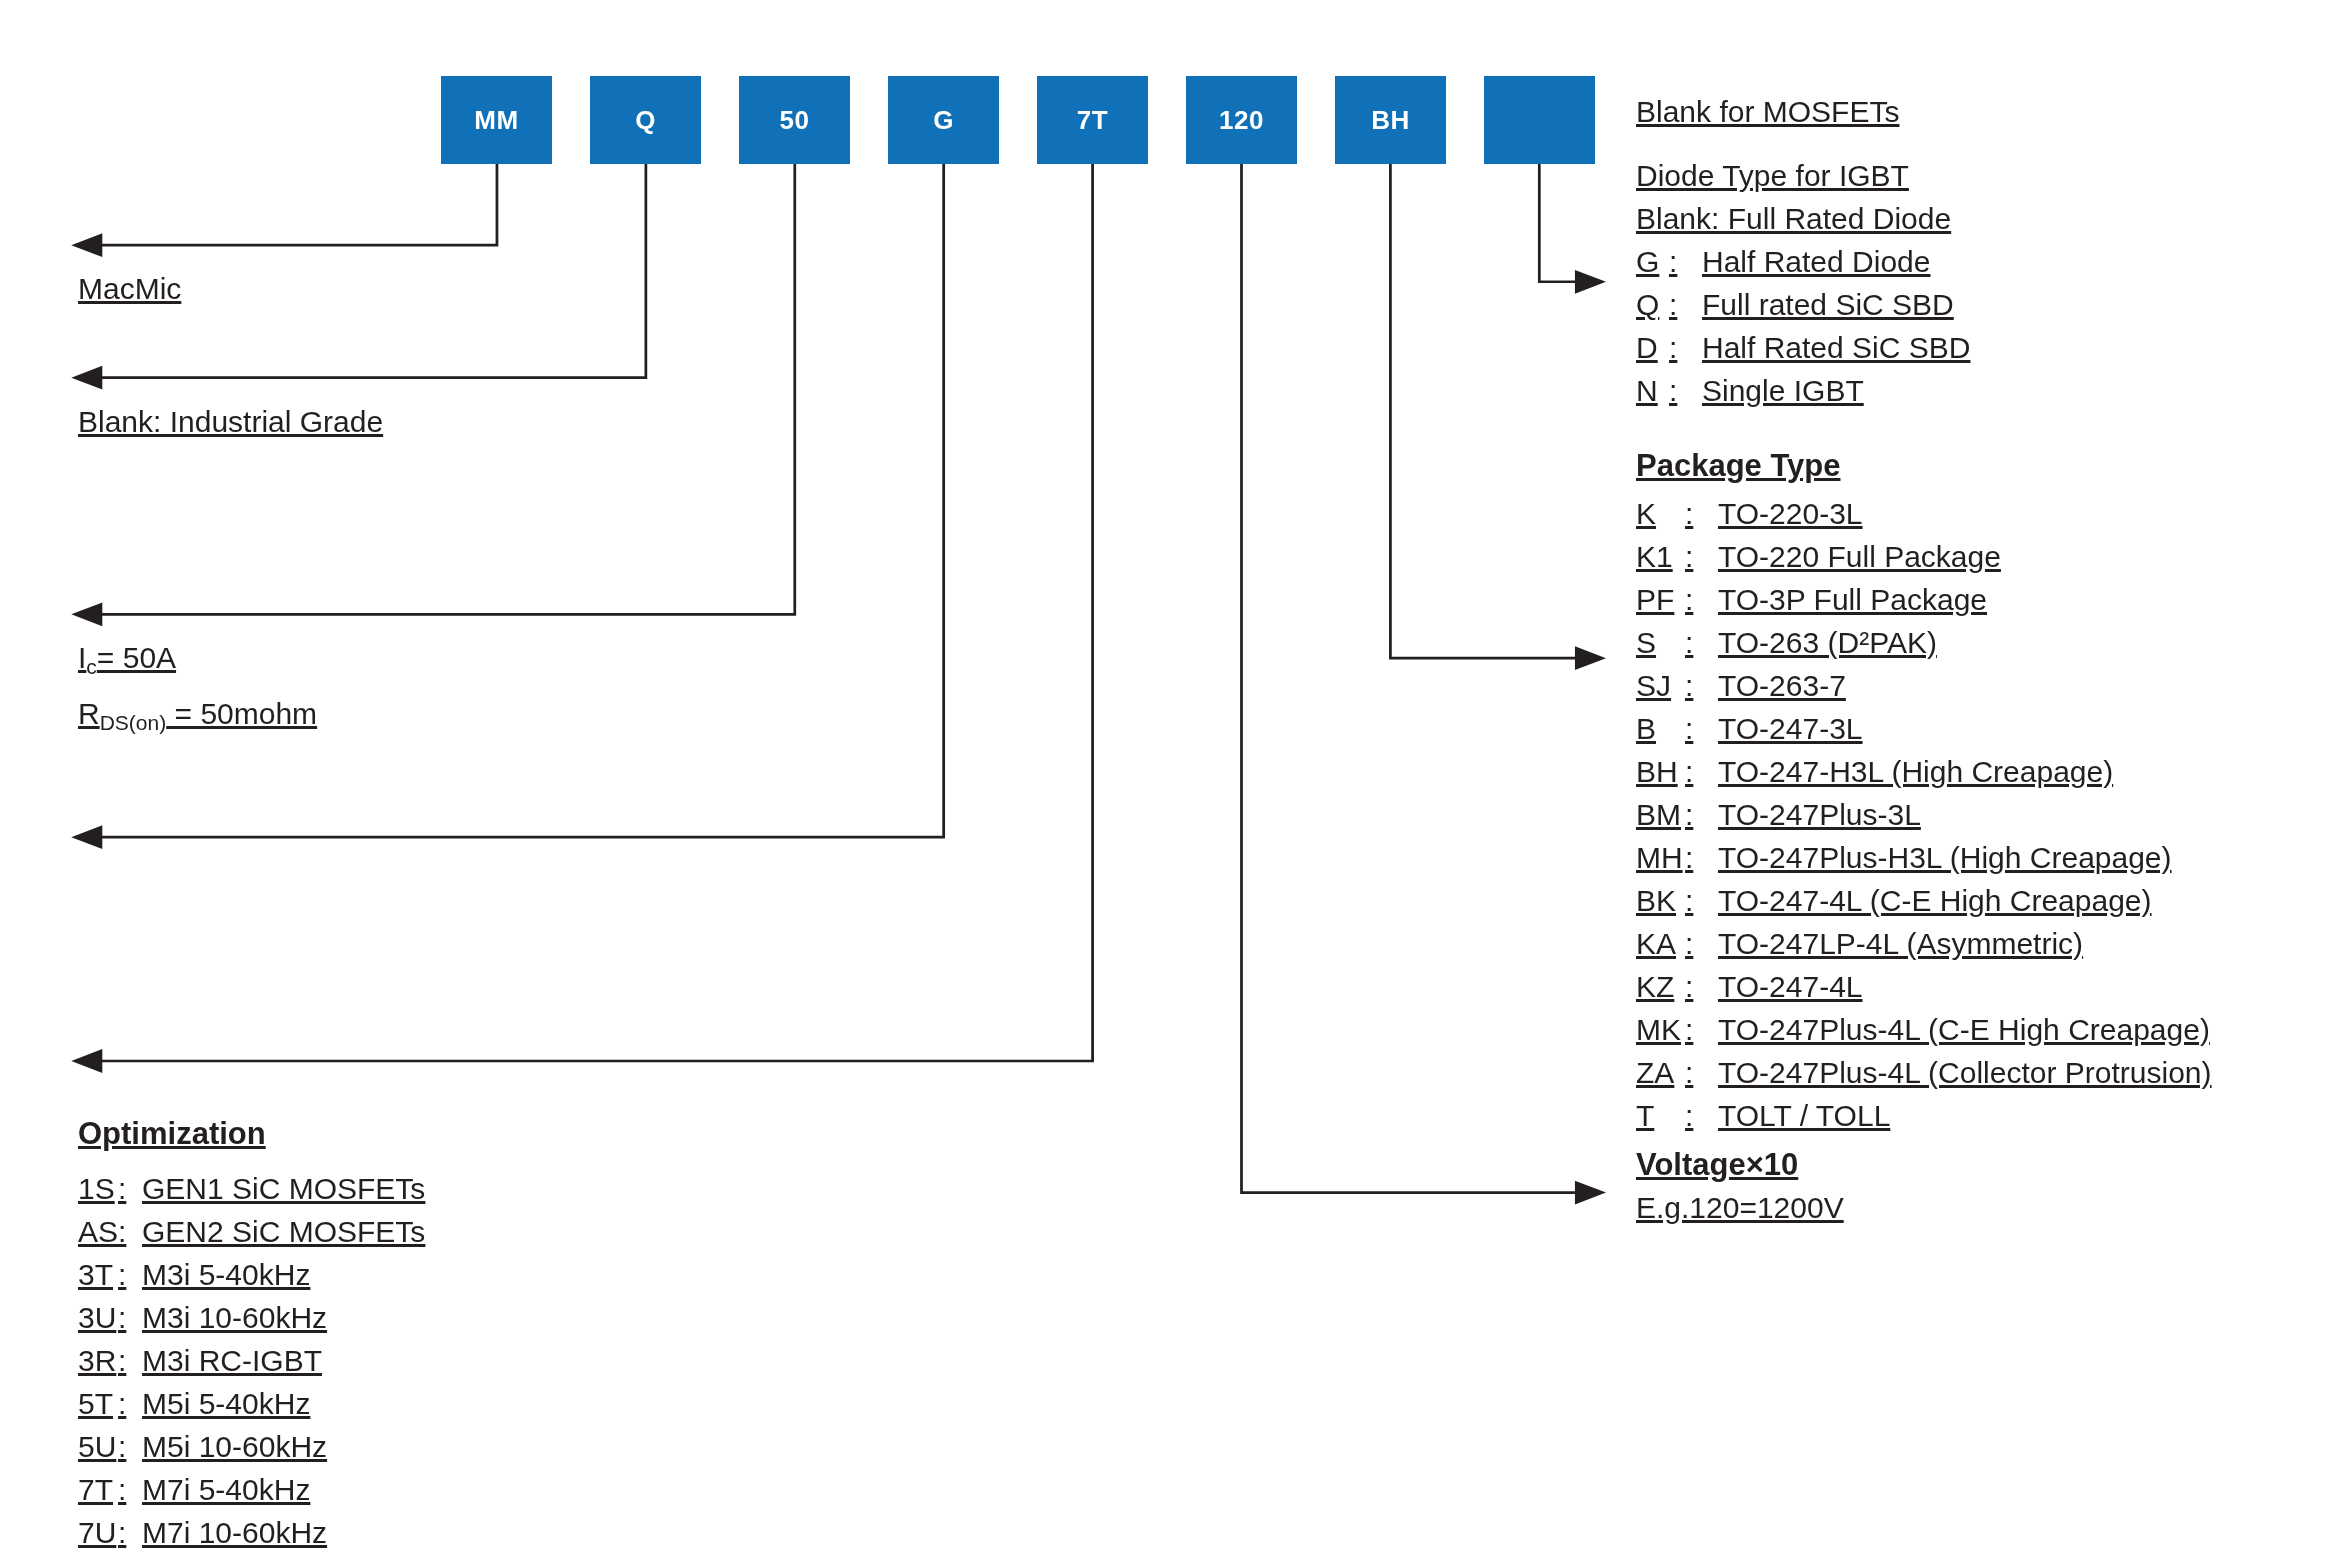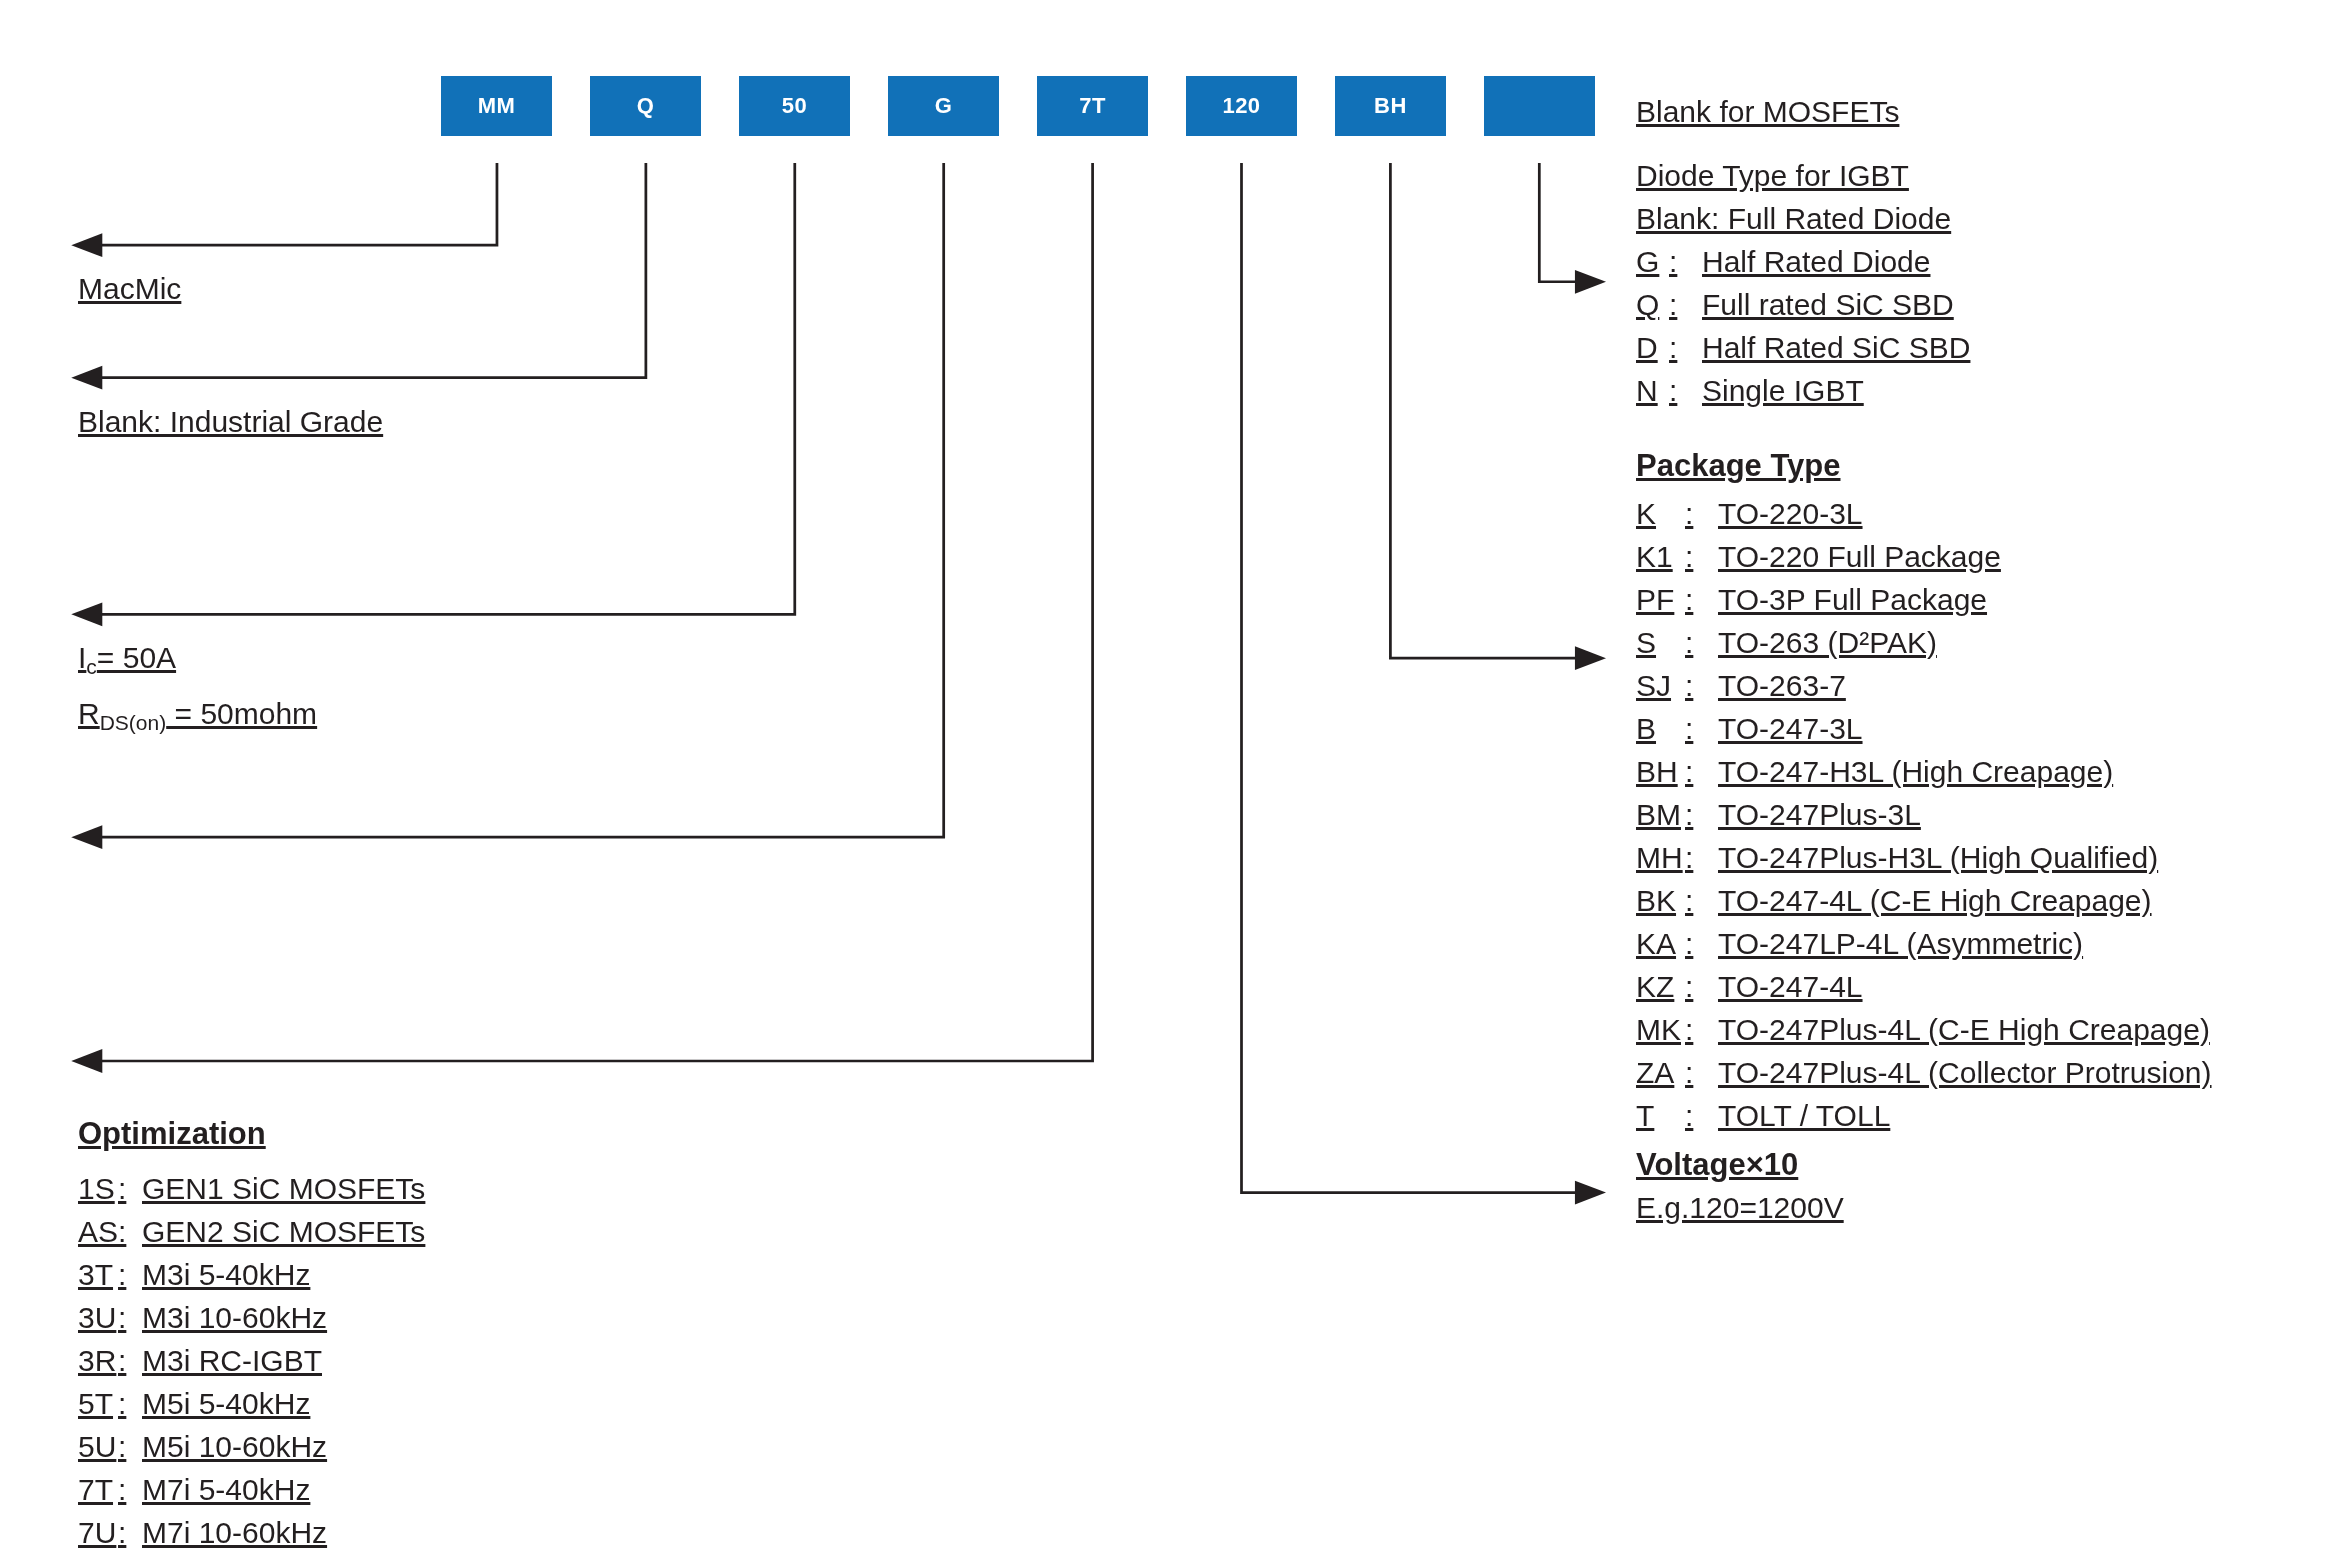--- a/index.html
+++ b/index.html
@@ -3,23 +3,23 @@
 <meta charset="utf-8">
 <style>
   html,body{margin:0;padding:0;background:#fff;}
   .canvas{
     position:relative;width:2335px;height:1562px;background:#ffffff;
     font-family:"Liberation Sans",sans-serif;color:var(--ink,#231f20);
     overflow:hidden;
   }
   #connector-svg{position:absolute;left:0;top:0;}
   .code-box{
-    position:absolute;top:76px;width:111px;height:60px;
+    position:absolute;top:76px;width:111px;height:88px;
     background:var(--blue,#1171b8);color:#ffffff;
-    font-weight:bold;font-size:22px;
+    font-weight:bold;font-size:26px;
     display:flex;align-items:center;justify-content:center;
     letter-spacing:0.5px;
   }
   .block{
     position:absolute;font-size:30px;line-height:43px;white-space:nowrap;text-decoration:underline;
   }
   .heading{font-weight:bold;font-size:31px;}
   .krow{display:flex;align-items:baseline;}
   .krow .key{display:inline-block;flex:0 0 auto;}
   .krow .sep{display:inline-block;flex:0 0 auto;}
@@ -205,21 +205,21 @@
           <span class="desc">TO-247-H3L (High Creapage)</span>
         </div>
         <div class="krow">
           <span class="key">BM</span>
           <span class="sep">:</span>
           <span class="desc">TO-247Plus-3L</span>
         </div>
         <div class="krow">
           <span class="key">MH</span>
           <span class="sep">:</span>
-          <span class="desc">TO-247Plus-H3L (High Qualified)</span>
+          <span class="desc">TO-247Plus-H3L (High Creapage)</span>
         </div>
         <div class="krow">
           <span class="key">BK</span>
           <span class="sep">:</span>
           <span class="desc">TO-247-4L (C-E High Creapage)</span>
         </div>
         <div class="krow">
           <span class="key">KA</span>
           <span class="sep">:</span>
           <span class="desc">TO-247LP-4L (Asymmetric)</span>

